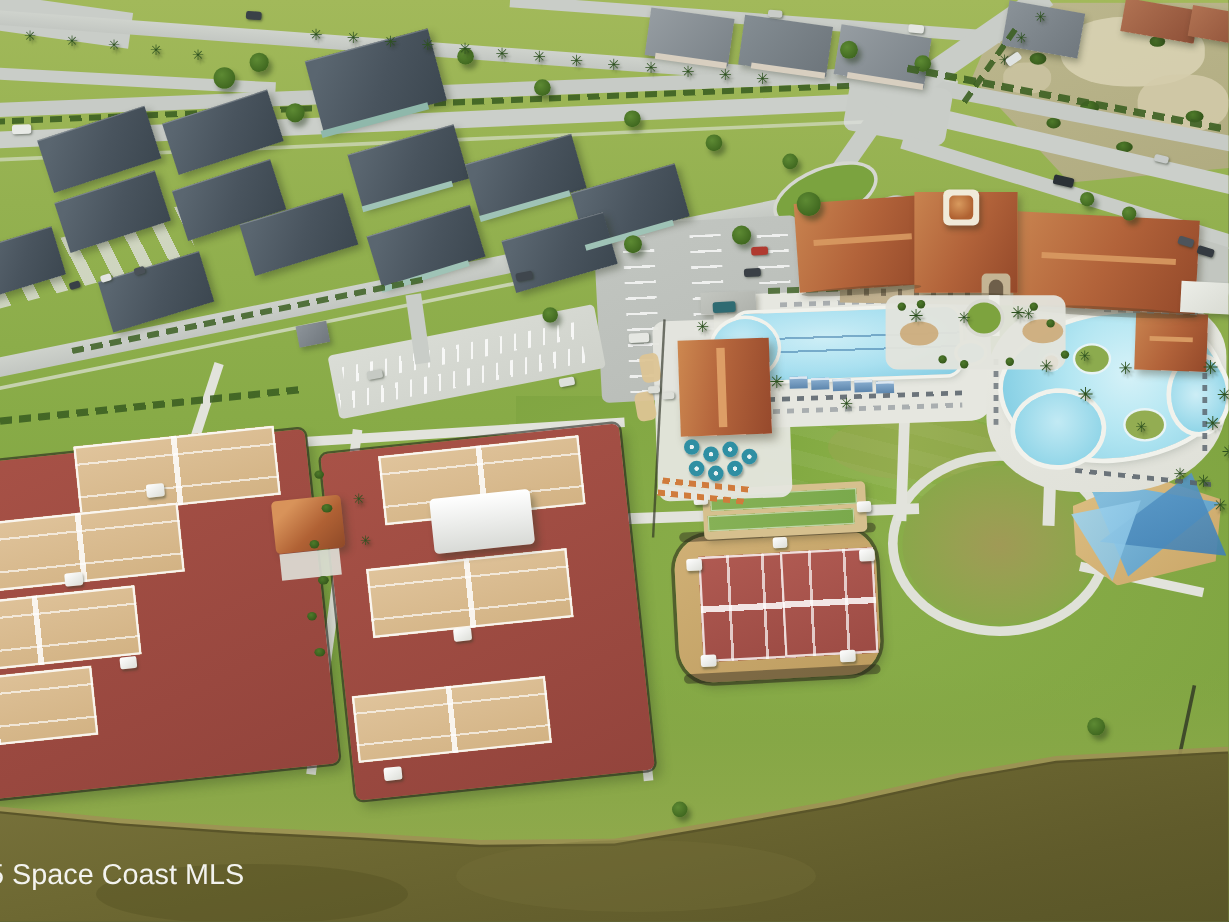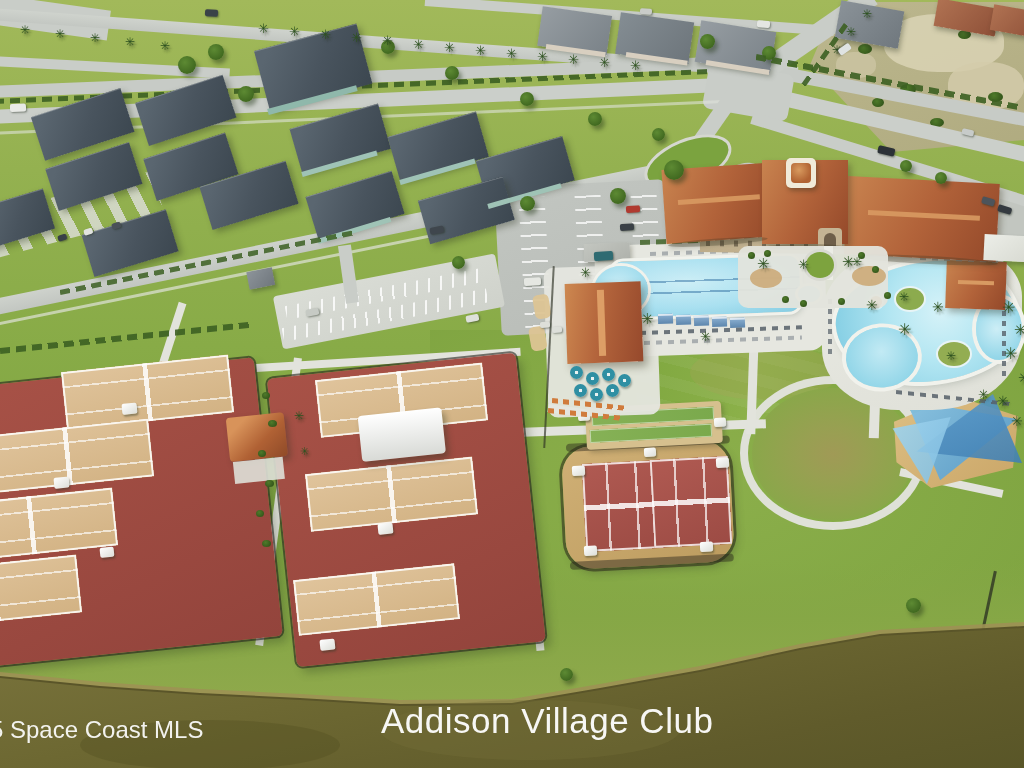--- a/index.html
+++ b/index.html
@@ -296,14 +296,13 @@
     <div class="it" style="left: 112px; top: 224px; width: 9px; height: 6px; background: rgb(74, 81, 88); transform: rotate(-17deg); border-radius: 2px; box-shadow: rgba(40, 50, 35, 0.5) 1px 1px 2px;"></div>
     <div class="it" style="left: 10px; top: 104px; width: 16px; height: 8px; background: rgb(232, 234, 230); transform: rotate(-2deg); border-radius: 2px; box-shadow: rgba(40, 50, 35, 0.5) 1px 1px 2px;"></div>
     <div class="it" style="left: 986px; top: 570px; width: 3px; height: 76px; background: rgba(40, 44, 34, 0.75); transform: rotate(12deg);"></div>
     <div class="it" style="left: 6px; top: 682px; width: 18px; height: 7px; background: rgb(218, 220, 212); transform: rotate(-4deg);"></div>
     <div class="it" style="left: 0px; top: 612px; width: 1024px; height: 158px; background: rgb(157, 145, 84); clip-path: polygon(0px 60px, 100px 70px, 200px 77px, 300px 82px, 400px 88px, 512px 87px, 600px 72px, 700px 54px, 800px 32px, 880px 18px, 1024px 10px, 1024px 158px, 0px 158px); opacity: 0.9;"></div>
     <div class="it" style="left: 0px; top: 616px; width: 1024px; height: 158px; background: rgb(79, 74, 34); clip-path: polygon(0px 60px, 100px 70px, 200px 77px, 300px 82px, 400px 88px, 512px 87px, 600px 72px, 700px 54px, 800px 32px, 880px 18px, 1024px 10px, 1024px 158px, 0px 158px); opacity: 0.85;"></div>
     <div class="it" style="left: 0px; top: 618px; width: 1024px; height: 158px; background: linear-gradient(168deg, rgb(123, 117, 62) 0%, rgb(109, 104, 50) 40%, rgb(96, 91, 43) 75%, rgb(88, 85, 39) 100%); clip-path: polygon(0px 60px, 100px 70px, 200px 77px, 300px 82px, 400px 88px, 512px 87px, 600px 72px, 700px 54px, 800px 32px, 880px 18px, 1024px 10px, 1024px 158px, 0px 158px);"></div>
     <div class="it" style="left: 380px; top: 700px; width: 300px; height: 60px; background: rgb(118, 112, 58); border-radius: 50%; opacity: 0.35;"></div>
     <div class="it" style="left: 80px; top: 720px; width: 260px; height: 50px; background: rgb(81, 77, 32); border-radius: 50%; opacity: 0.35;"></div>
     <div class="wm" style="left:-10px;top:716px;font-size:24px;opacity:.92;">5 Space Coast MLS</div>
-  <div class="wm" style="left:381px;top:701px;font-size:35px;letter-spacing:.5px;opacity:.95;">Addison Village Club</div>
 </div>
 
 </body></html>

